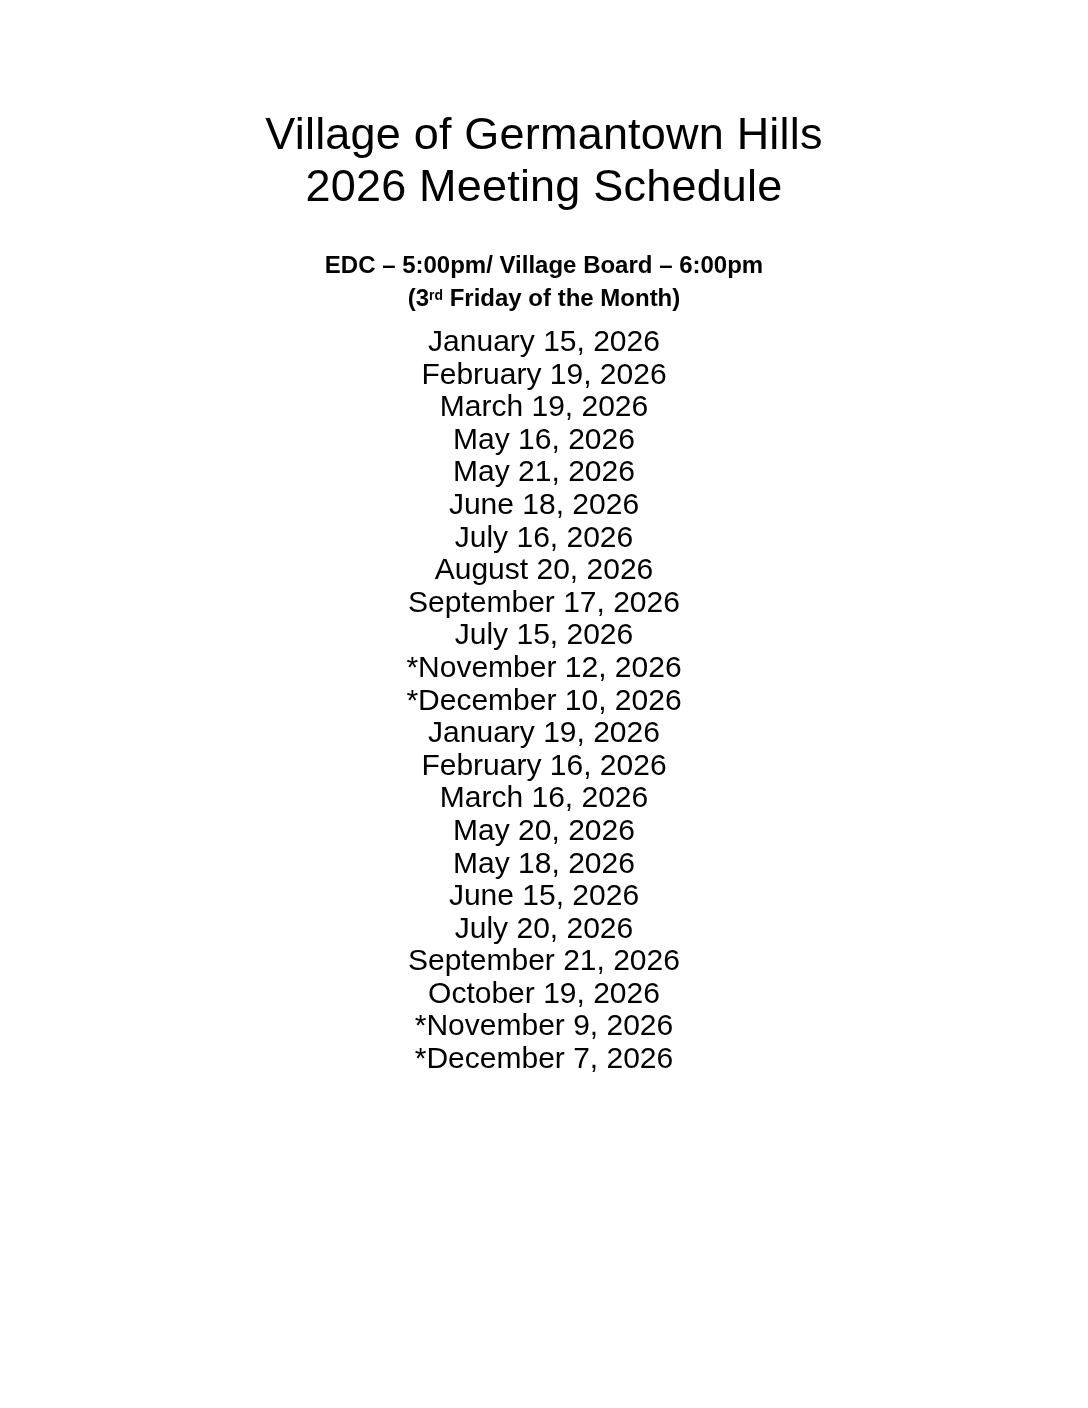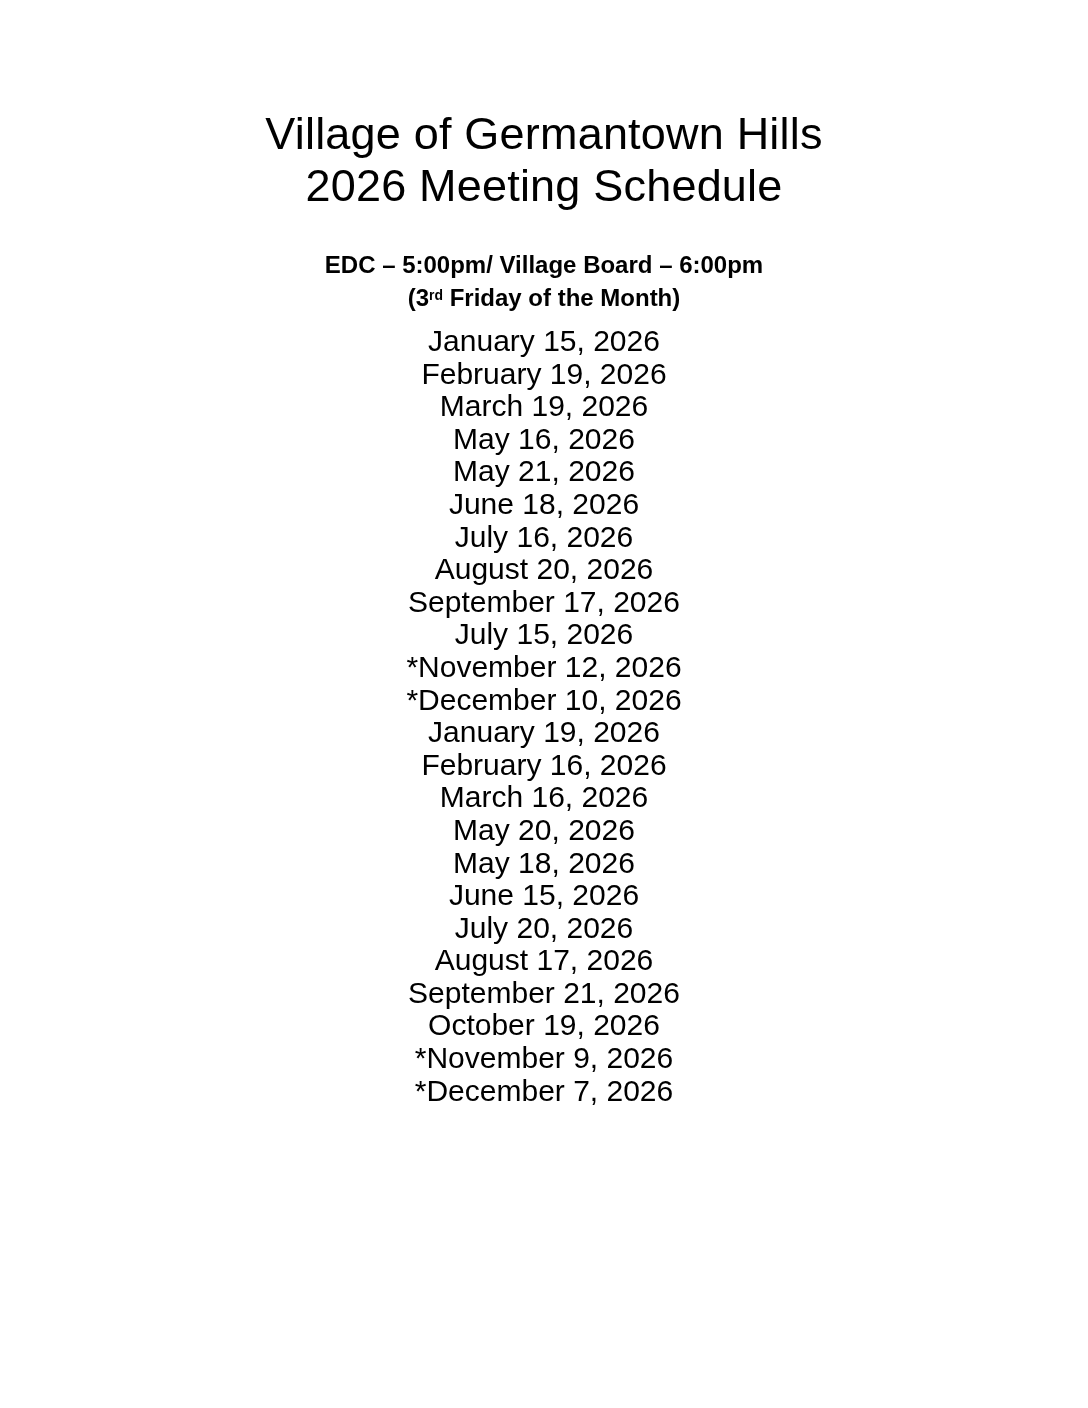--- a/index.html
+++ b/index.html
@@ -87,21 +87,20 @@
 
   <section class="section-2">
     <div class="dates">
       <div class="date">January 19, 2026</div>
       <div class="date">February 16, 2026</div>
       <div class="date">March 16, 2026</div>
       <div class="date">May 20, 2026</div>
       <div class="date">May 18, 2026</div>
       <div class="date">June 15, 2026</div>
       <div class="date">July 20, 2026</div>
-      <div class="date">August 17, 2026</div>
       <div class="date">September 21, 2026</div>
       <div class="date">October 19, 2026</div>
       <div class="date">*November 9, 2026</div>
       <div class="date">*December 7, 2026</div>
     </div>
   </section>
 
 
 </div>
 

